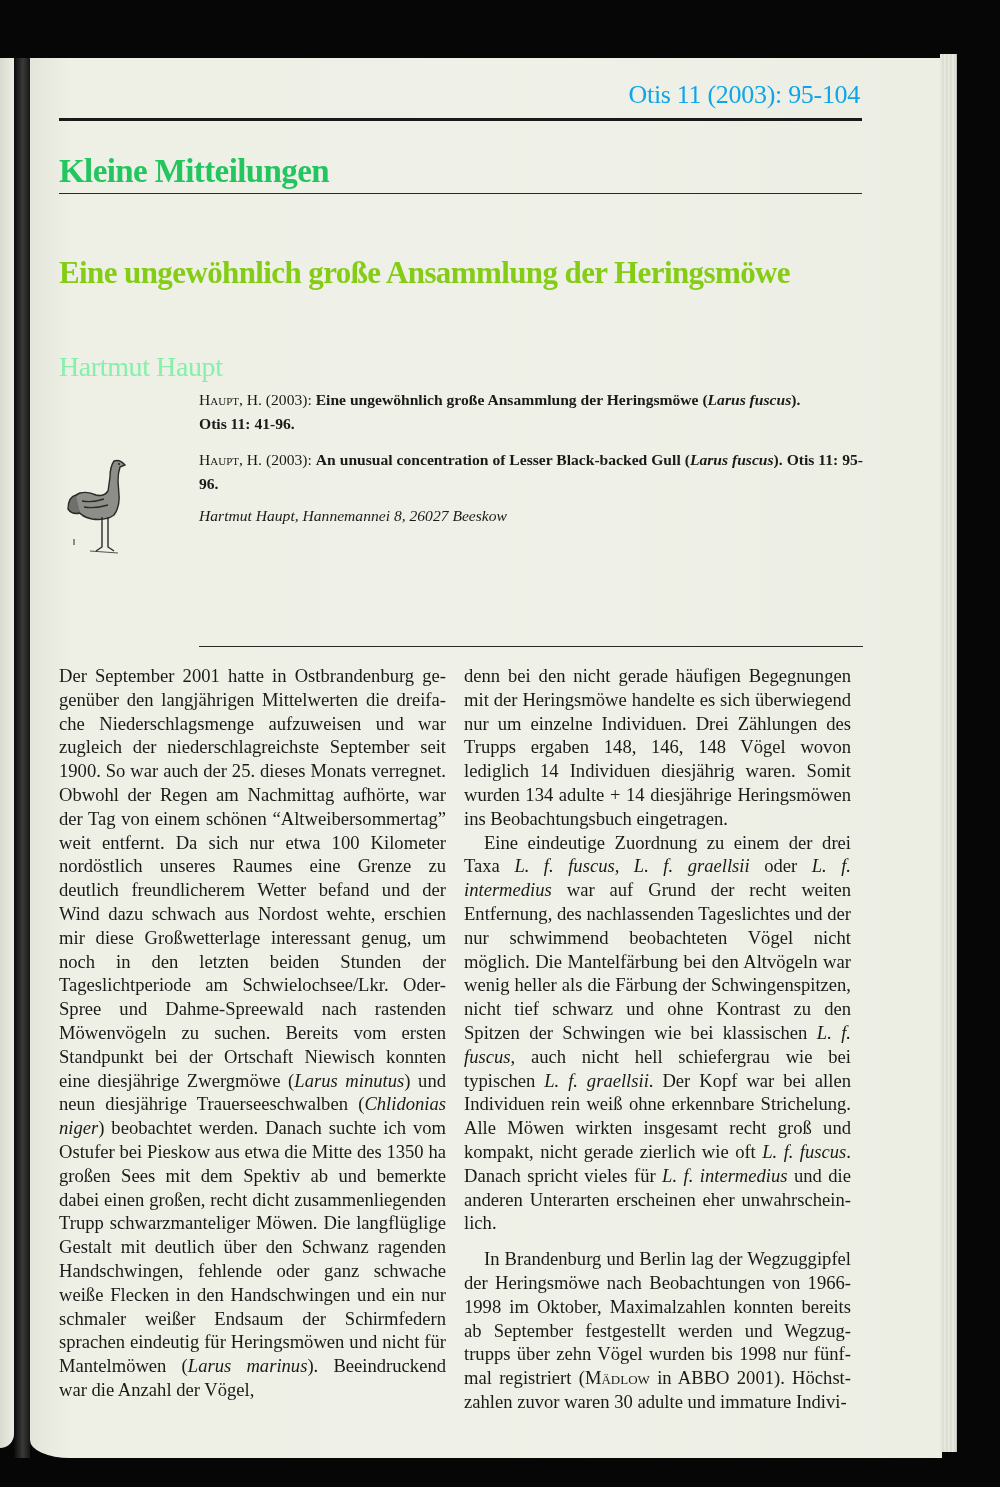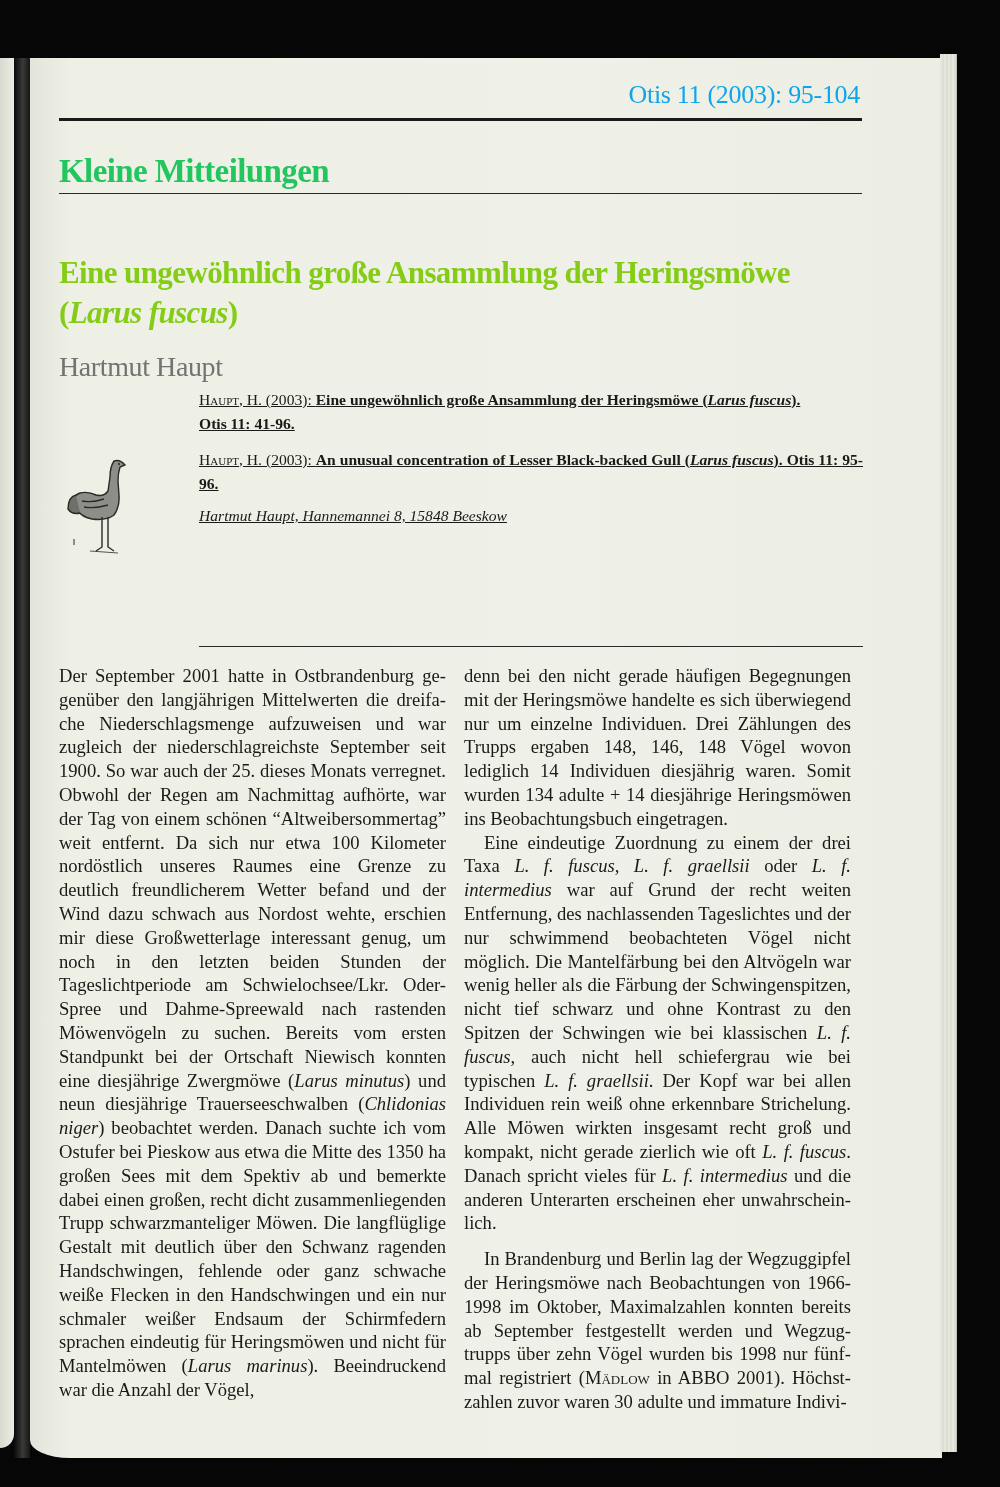--- a/index.html
+++ b/index.html
@@ -45,28 +45,28 @@
   .rule-section {
     position: absolute; left: 59px; top: 193px; width: 803px; height: 1px; background: #2a2a28;
   }
   .article-title {
     position: absolute; left: 59px; top: 253px; width: 820px;
     font-size: 31px; font-weight: bold; line-height: 40px; letter-spacing: -0.6px; color: #84cc16;
   }
   .article-title i { font-style: italic; }
   .author {
     position: absolute; left: 59px; top: 351px;
-    font-size: 28px; letter-spacing: -0.4px; color: #737373;
+    font-size: 28px; letter-spacing: -0.4px; color: #86efac;
   }
   .bird {
     position: absolute; left: 62px; top: 455px; width: 76px; height: 110px;
   }
   .abstract {
     position: absolute; left: 199px; top: 388px; width: 664px;
-    font-size: 15.6px; line-height: 24px; color: #1a1a18; text-decoration: underline;
+    font-size: 15.6px; line-height: 24px; color: #1a1a18;
   }
   .abstract p { margin: 0; text-align: justify; }
   .abstract .ref { margin-top: 0; }
   .abstract .gap { margin-top: 12px; }
   .sc { font-variant: small-caps; }
   .abstract b { font-weight: bold; }
   .affil {
     margin-top: 8px !important; font-style: italic;
   }
   .rule-abstract {
@@ -94,21 +94,20 @@
 <div class="page-edges"></div>
 
 <div class="running-head">Otis 11 (2003): 95-104</div>
 <div class="rule-top"></div>
 
 <div class="section-title">Kleine Mitteilungen</div>
 <div class="rule-section"></div>
 
 <div class="article-title">
   <div>Eine ungewöhnlich große Ansammlung der Heringsmöwe</div>
-  <div><span>(</span><i>Larus fuscus</i><span>)</span></div>
 </div>
 
 <div class="author">Hartmut Haupt</div>
 
 <div class="bird">
   <svg width="76" height="110" viewBox="0 0 76 110">
     <g fill="none" stroke="#2a2a28" stroke-width="1.4">
       <path d="M52 6 Q58 4 63 10 L58 12 Q56 18 56 26 L57 40 Q58 52 52 60 Q44 66 30 64 Q20 62 16 56 L12 46 Q12 40 18 38 Q26 36 34 40 Q42 42 46 36 L48 22 Q48 12 52 6 Z" fill="#8d8e88"></path>
       <path d="M14 40 Q6 42 6 54 Q10 60 18 58" fill="#6f706b"></path>
       <path d="M20 46 Q30 48 42 44"></path>
@@ -118,21 +117,21 @@
       <path d="M28 96 L56 98" stroke-width="0.8"></path>
       <path d="M12 84 L12 90" stroke-width="1"></path>
     </g>
     <circle cx="57" cy="9" r="1" fill="#222"></circle>
   </svg>
 </div>
 
 <div class="abstract">
   <p class="ref"><span class="sc">Haupt</span><span>, H. (2003): </span><b>Eine ungewöhnlich große Ansammlung der Heringsmöwe (</b><b><i>Larus fuscus</i></b><b>).</b><br><b>Otis 11: 41-96.</b></p>
   <p class="gap"><span class="sc">Haupt</span><span>, H. (2003): </span><b>An unusual concentration of Lesser Black-backed Gull (</b><b><i>Larus fuscus</i></b><b>). Otis 11: 95-96.</b></p>
-  <p class="affil">Hartmut Haupt, Hannemannei 8, 15848 Beeskow</p>
+  <p class="affil">Hartmut Haupt, Hannemannei 8, 26027 Beeskow</p>
 </div>
 <div class="rule-abstract"></div>
 
 <div class="col col-left">
   <p><span>Der September 2001 hatte in Ostbrandenburg ge­genüber den langjährigen Mittelwerten die dreifa­che Niederschlagsmenge aufzuweisen und war zugleich der niederschlagreichste September seit 1900. So war auch der 25. dieses Monats verregnet. Obwohl der Regen am Nachmittag aufhörte, war der Tag von einem schönen “Altweibersommertag” weit entfernt. Da sich nur etwa 100 Kilometer nordöst­lich unseres Raumes eine Grenze zu deutlich freundlicherem Wetter befand und der Wind dazu schwach aus Nordost wehte, erschien mir diese Großwetterlage interessant genug, um noch in den letzten beiden Stunden der Tageslichtperiode am Schwielochsee/Lkr. Oder-Spree und Dahme-Spree­wald nach rastenden Möwenvögeln zu suchen. Bereits vom ersten Standpunkt bei der Ortschaft Niewisch konnten eine diesjährige Zwergmöwe (</span><i>Larus minutus</i><span>) und neun diesjährige Trauersee­schwalben (</span><i>Chlidonias niger</i><span>) beobachtet werden. Danach suchte ich vom Ostufer bei Pieskow aus etwa die Mitte des 1350 ha großen Sees mit dem Spektiv ab und bemerkte dabei einen großen, recht dicht zusammenliegenden Trupp schwarzmanteli­ger Möwen. Die langflüglige Gestalt mit deutlich über den Schwanz ragenden Handschwingen, feh­lende oder ganz schwache weiße Flecken in den Handschwingen und ein nur schmaler weißer Endsaum der Schirmfedern sprachen eindeutig für Heringsmöwen und nicht für Mantelmöwen (</span><i>Larus marinus</i><span>). Beeindruckend war die Anzahl der Vögel,</span></p>
 </div>
 
 <div class="col col-right">
   <p>denn bei den nicht gerade häufigen Begegnungen mit der Heringsmöwe handelte es sich überwiegend nur um einzelne Individuen. Drei Zählungen des Trupps ergaben 148, 146, 148 Vögel wovon lediglich 14 Individuen diesjährig waren. Somit wurden 134 adulte + 14 diesjährige Heringsmöwen ins Beob­achtungsbuch eingetragen.</p>
   <p class="indent"><span>Eine eindeutige Zuordnung zu einem der drei Taxa </span><i>L. f. fuscus</i><span>, </span><i>L. f. graellsii</i><span> oder </span><i>L. f. intermedius</i><span> war auf Grund der recht weiten Entfernung, des nachlassen­den Tageslichtes und der nur schwimmend beob­achteten Vögel nicht möglich. Die Mantelfärbung bei den Altvögeln war wenig heller als die Färbung der Schwingenspitzen, nicht tief schwarz und ohne Kontrast zu den Spitzen der Schwingen wie bei klas­sischen </span><i>L. f. fuscus</i><span>, auch nicht hell schiefergrau wie bei typischen </span><i>L. f. graellsii</i><span>. Der Kopf war bei allen Individuen rein weiß ohne erkennbare Strichelung. Alle Möwen wirkten insgesamt recht groß und kompakt, nicht gerade zierlich wie oft </span><i>L. f. fuscus</i><span>. Danach spricht vieles für </span><i>L. f. intermedius</i><span> und die anderen Unterarten erscheinen eher unwahrschein­lich.</span></p>

